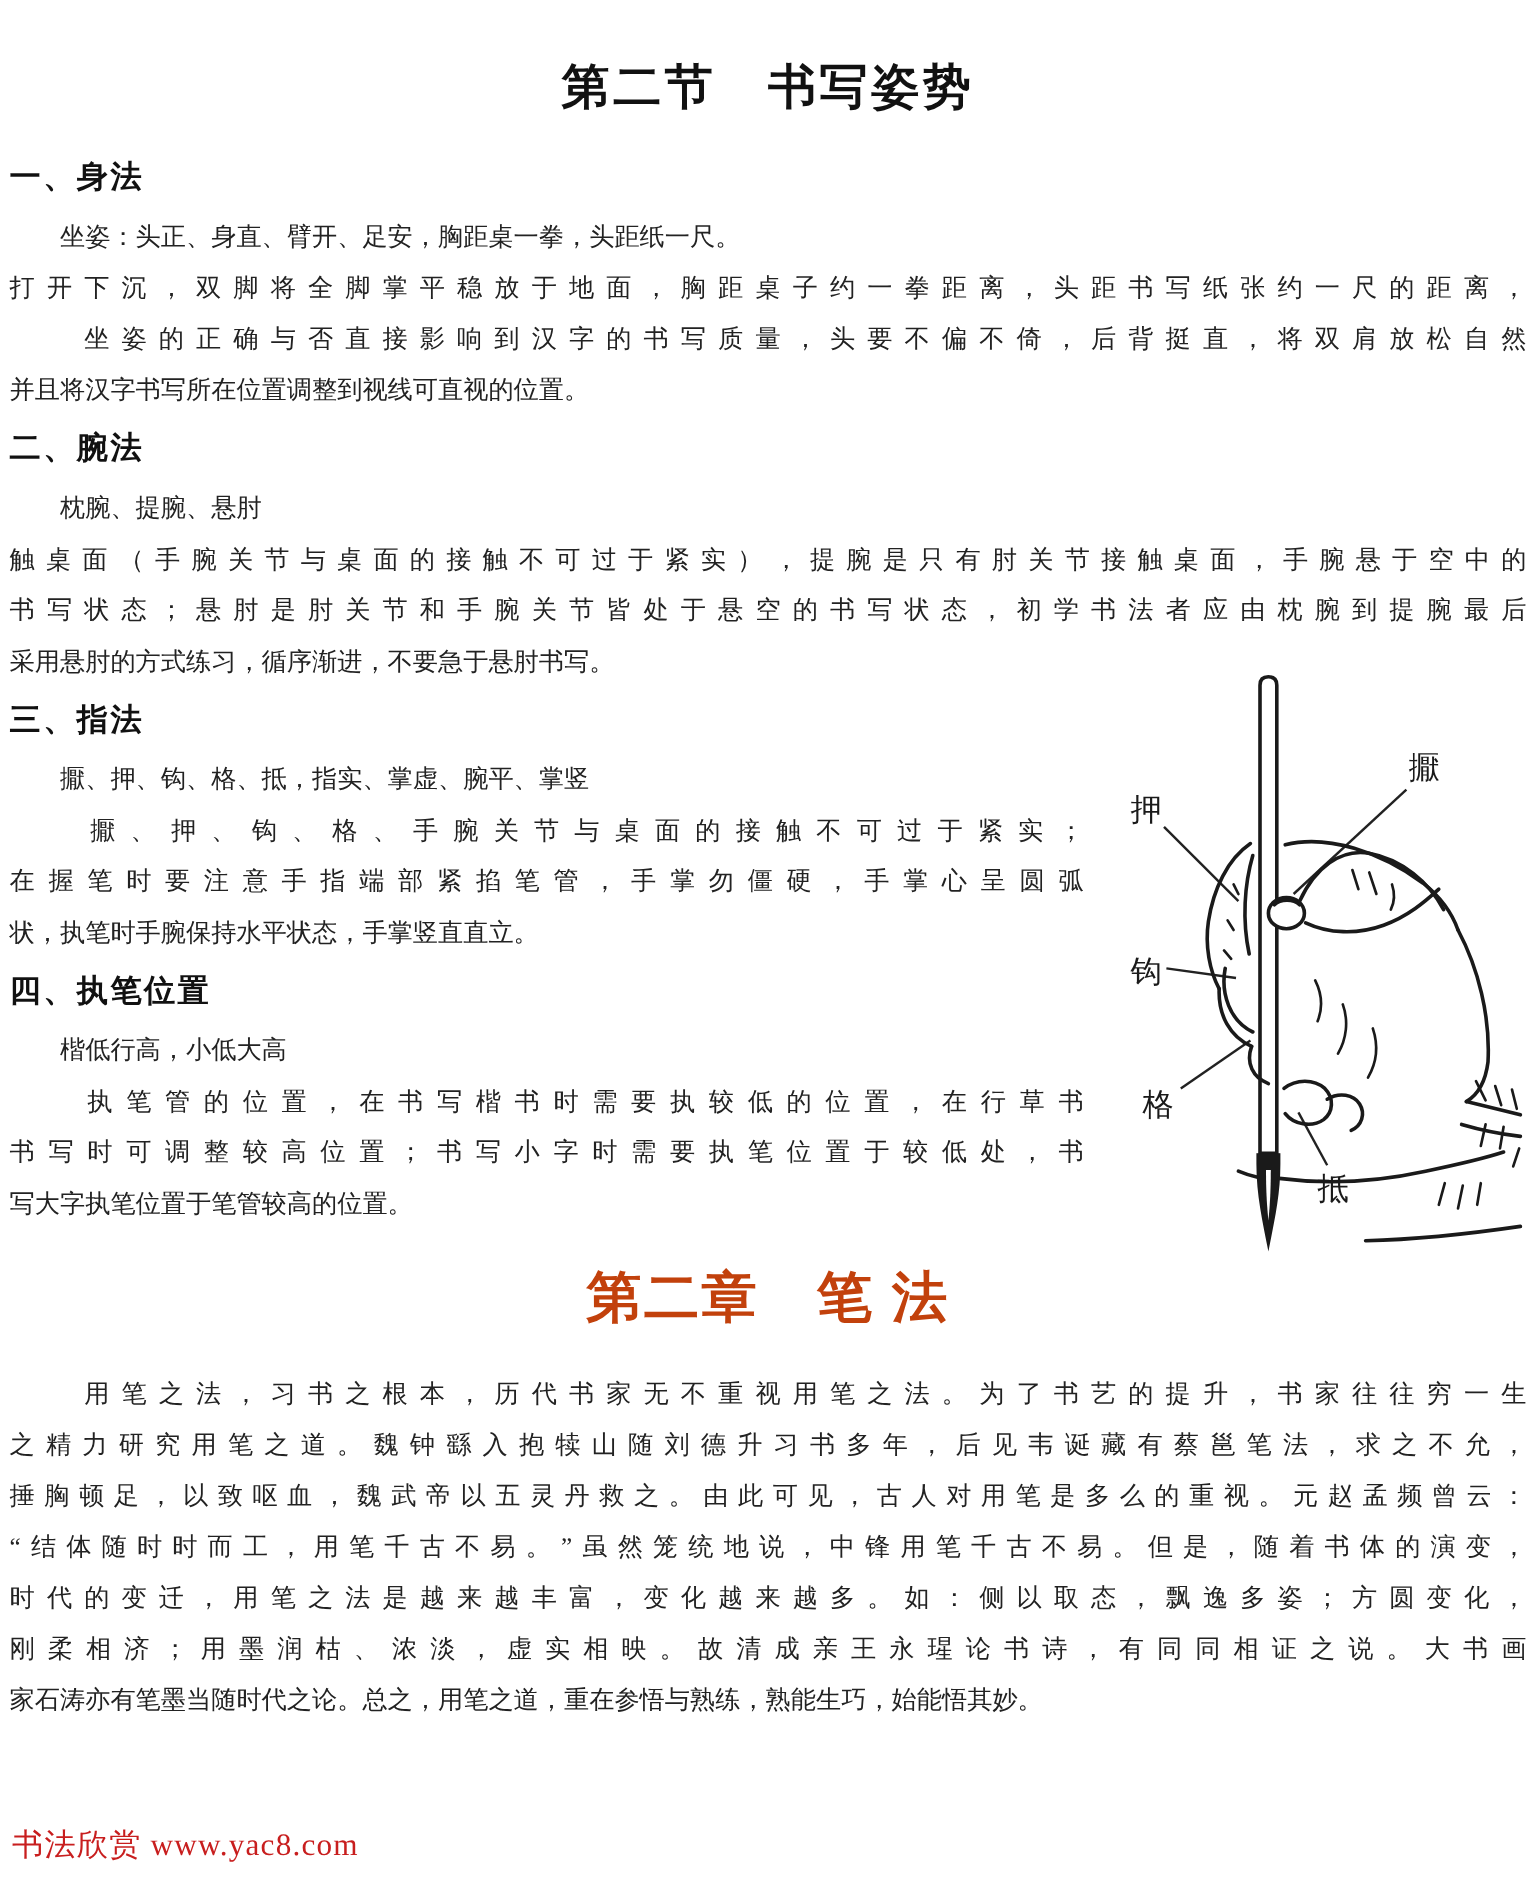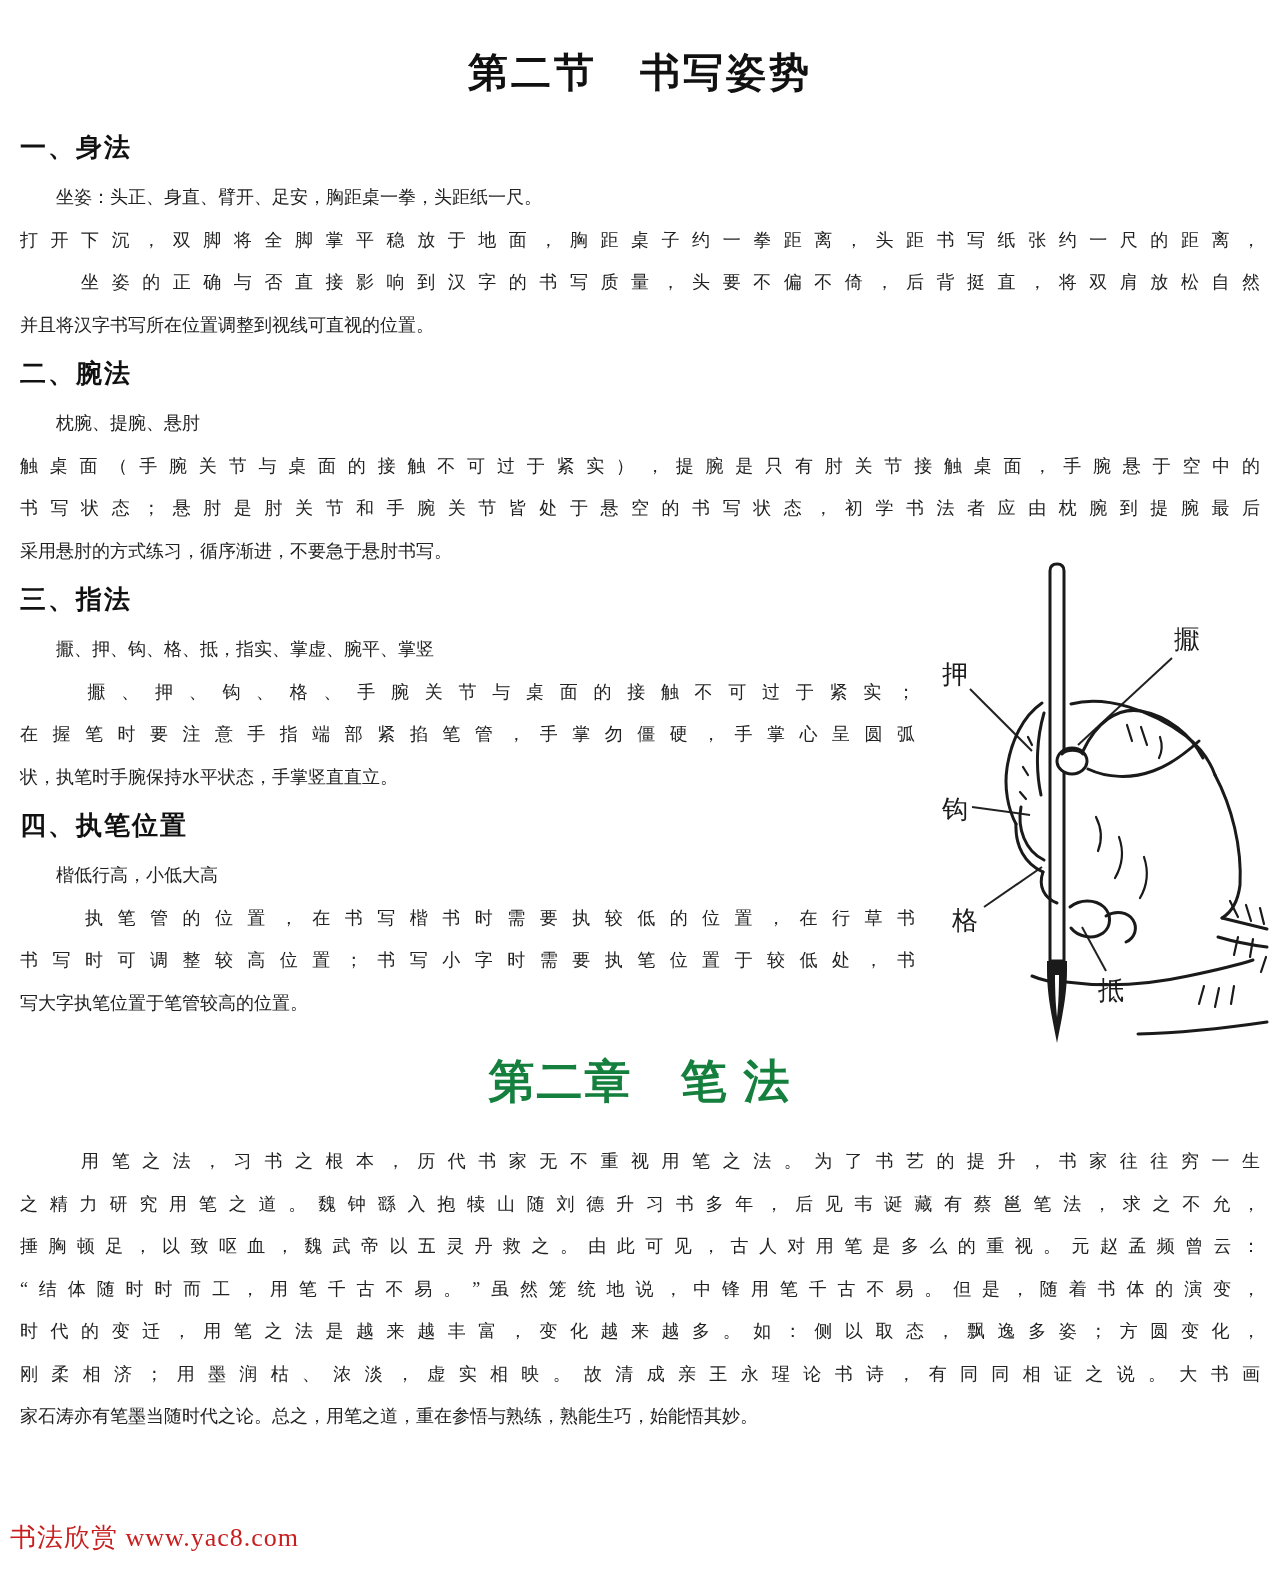--- a/index.html
+++ b/index.html
@@ -1,28 +1,28 @@
 <!DOCTYPE html>
 <html><head>
 <meta charset="utf-8">
 <style>
   html,body{margin:0;padding:0;background:#ffffff;}
   .page{position:relative;width:1280px;height:1573px;background:#fff;overflow:hidden;
-        box-sizing:border-box;padding:48px 20px 0;
+        box-sizing:border-box;padding:48px 8px 0;
         font-family:"Liberation Serif",serif;color:#222;}
   .sec-title{font-size:40px;line-height:50px;font-weight:bold;text-align:center;
         margin:0 0 28px;color:#111;letter-spacing:3px;}
   .sec-heading{font-family:"Liberation Sans",sans-serif;font-size:26px;line-height:42px;
         font-weight:bold;margin:6px 0 8px;color:#111;letter-spacing:2px;}
   .para{margin:0;}
-  .line{font-size:18px;line-height:42.5px;white-space:normal;}
+  .line{font-size:21px;line-height:42.5px;white-space:normal;}
   .jl{text-align:justify;text-align-last:justify;text-justify:inter-character;}
   .narrow{width:895px;}
   .chapter-title{font-family:"Liberation Sans",sans-serif;font-size:46px;line-height:54px;
-        font-weight:bold;text-align:center;margin:30px 0 32px;color:#15803d;letter-spacing:2px;}
+        font-weight:bold;text-align:center;margin:30px 0 32px;color:#c2410c;letter-spacing:2px;}
   .illustration{position:absolute;left:920px;top:555px;width:350px;height:530px;}
   .footer{position:absolute;left:10px;bottom:18px;font-size:26px;letter-spacing:1px;margin-top:48px;}
   svg text{font-family:"Liberation Serif",serif;font-size:26px;fill:#1a1a1a;}
 </style>
 </head>
 <body>
 
 <div class="page">
 
   <h1 class="sec-title">第二节　书写姿势</h1>

